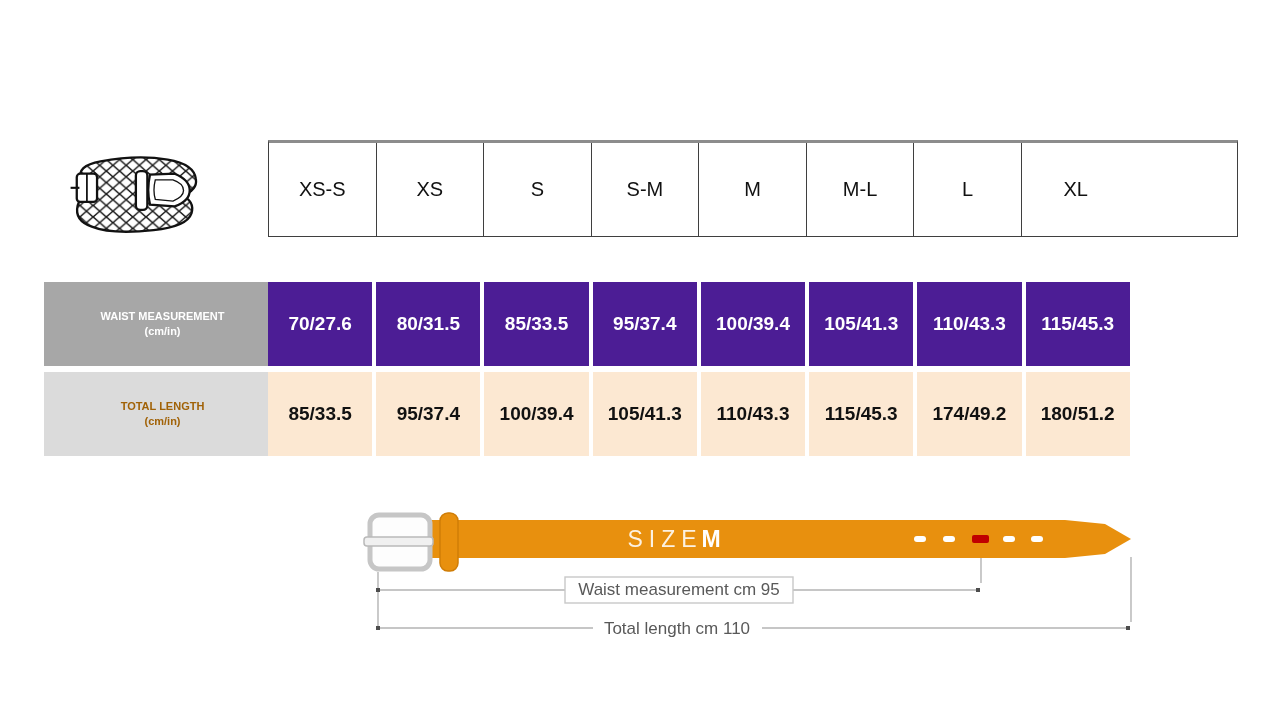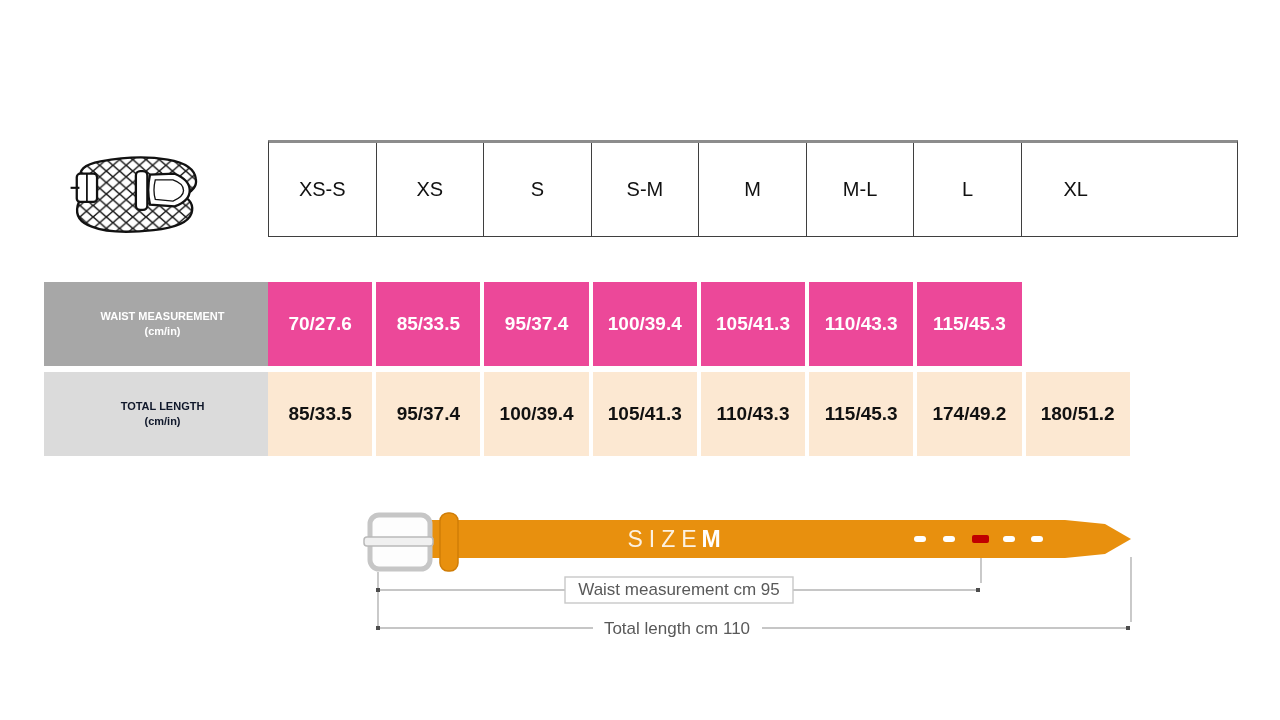--- a/index.html
+++ b/index.html
@@ -19,34 +19,34 @@
   }
   .size-header-cell:last-child{border-right:none;}
 
   
   .row-label{
     position:absolute;left:14px;width:237px;height:84px;
     display:flex;flex-direction:column;align-items:center;justify-content:center;
     font-weight:bold;font-size:11px;line-height:1.35;text-align:center;margin-left:30px;
   }
   .row-label-waist{top:282px;background:#A7A7A7;color:#ffffff;}
-  .row-label-total{top:372px;background:#DBDBDB;color:#0f172a;}
+  .row-label-total{top:372px;background:#DBDBDB;color:#a16207;}
 
   
   .value-row{
     position:absolute;left:268px;width:970px;height:84px;
     display:grid;grid-template-columns:repeat(9,1fr);column-gap:4px;
   }
   .value-row-waist{top:282px;}
   .value-row-total{top:372px;}
   .value-cell{
     display:flex;align-items:center;justify-content:center;
     font-weight:bold;font-size:19px;
   }
-  .value-row-waist .value-cell{background:#ec4899;color:#ffffff;}
+  .value-row-waist .value-cell{background:#4c1d95;color:#ffffff;}
   .value-row-total .value-cell{background:#FCE8D2;color:#111111;}
 
   
   .belt-icon{position:absolute;left:60px;top:148px;width:150px;height:92px;}
 
   
   .belt-diagram{position:absolute;left:340px;top:495px;width:840px;height:160px;}
   .dim-text{fill:#595959;font-size:17px;font-family:"Liberation Sans",sans-serif;}
   .size-word{fill:#ffffff;opacity:.88;font-size:23px;letter-spacing:6px;font-family:"Liberation Sans",sans-serif;}
   .size-letter{fill:#ffffff;font-size:23px;font-weight:bold;font-family:"Liberation Sans",sans-serif;}
@@ -92,20 +92,21 @@
     <div class="size-header-cell">XL</div>
   </div>
 
   <div class="row-label row-label-waist">
     <div>WAIST MEASUREMENT</div>
     <div>(cm/in)</div>
   </div>
 
   <div class="value-row value-row-waist">
     <div class="value-cell">70/27.6</div>
+    <div class="value-cell">80/31.5</div>
     <div class="value-cell">85/33.5</div>
     <div class="value-cell">95/37.4</div>
     <div class="value-cell">100/39.4</div>
     <div class="value-cell">105/41.3</div>
     <div class="value-cell">110/43.3</div>
     <div class="value-cell">115/45.3</div>
   </div>
 
   <div class="row-label row-label-total">
     <div>TOTAL LENGTH</div>

